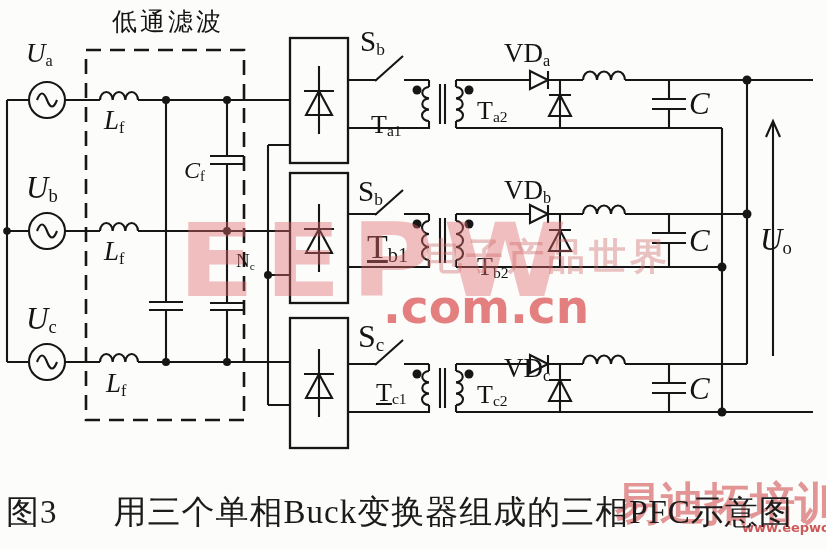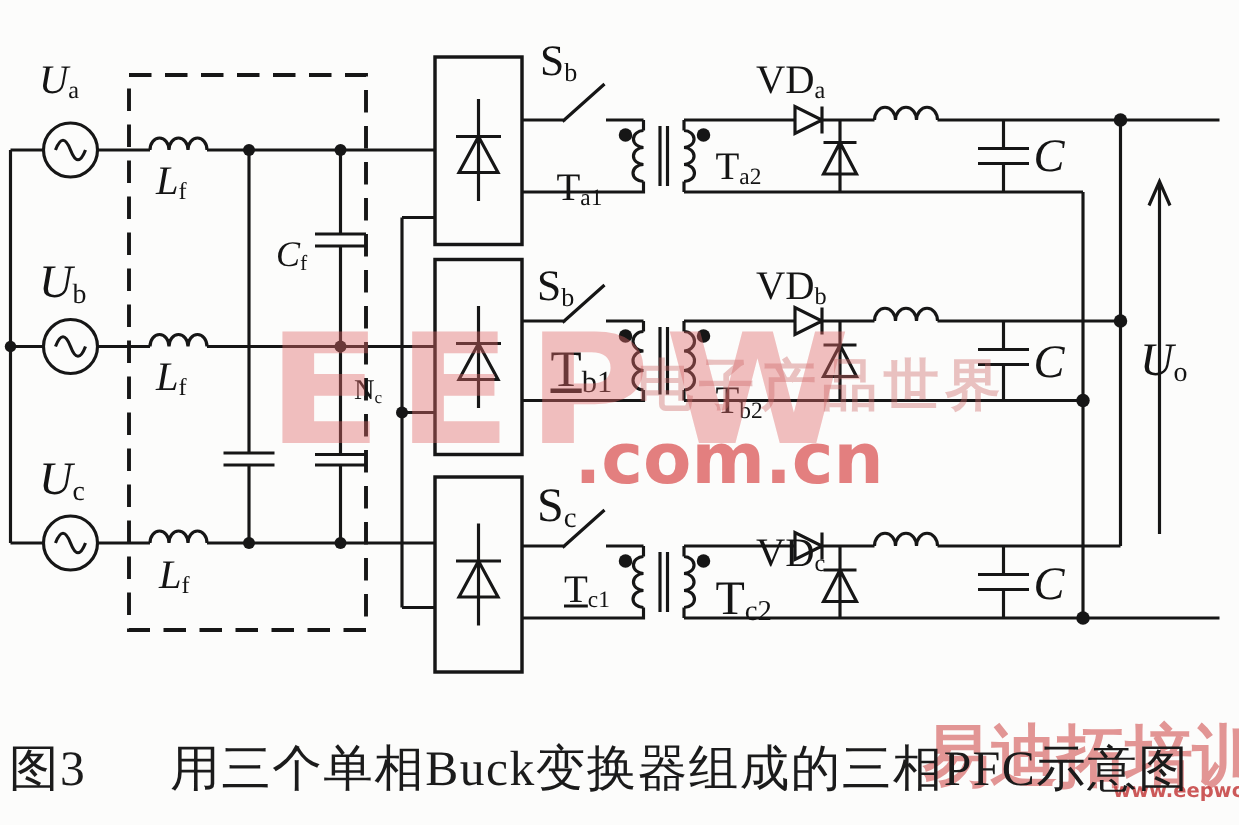--- a/index.html
+++ b/index.html
@@ -139,20 +139,21 @@
       <path d="M747,80 V364"></path>
       <path d="M722,128 V412"></path>
       <circle class="dot" cx="747" cy="80" r="4.5"></circle>
       <circle class="dot" cx="747" cy="214" r="4.5"></circle>
       <circle class="dot" cx="722" cy="267" r="4.5"></circle>
       <circle class="dot" cx="722" cy="412" r="4.5"></circle>
     </g>
     <path d="M773,356 V122 M766,137 L773,121 L780,137"></path>
   </svg>
 
+  <span class="cjk" style="left:112px;top:9px;font-size:25px;letter-spacing:3px;">低通滤波</span>
 
   <span class="lbl" style="left:26px;top:40px;font-size:27px;"><i>U</i><sub>a</sub></span>
   <span class="lbl" style="left:26px;top:172px;font-size:31px;"><i>U</i><sub>b</sub></span>
   <span class="lbl" style="left:26px;top:303px;font-size:31px;"><i>U</i><sub>c</sub></span>
 
   <span class="lbl" style="left:104px;top:107px;font-size:27px;"><i>L</i><sub>f</sub></span>
   <span class="lbl" style="left:104px;top:238px;font-size:27px;"><i>L</i><sub>f</sub></span>
   <span class="lbl" style="left:106px;top:370px;font-size:27px;"><i>L</i><sub>f</sub></span>
 
   <span class="lbl" style="left:184px;top:158px;font-size:24px;"><i>C</i><sub>f</sub></span>
@@ -160,21 +161,21 @@
 
   <span class="lbl" style="left:360px;top:27px;font-size:29px;"><span>S</span><sub>b</sub></span>
   <span class="lbl" style="left:358px;top:177px;font-size:29px;"><span>S</span><sub>b</sub></span>
   <span class="lbl" style="left:358px;top:320px;font-size:32px;"><span>S</span><sub>c</sub></span>
 
   <span class="lbl" style="left:371px;top:96px;font-size:26px;margin-top:16px;"><span>T</span><sub>a1</sub></span>
   <span class="lbl" style="left:477px;top:98px;font-size:26px;"><span>T</span><sub>a2</sub></span>
   <span class="lbl" style="left:367px;top:230px;font-size:34px;text-decoration:underline;"><span>T</span><sub>b1</sub></span>
   <span class="lbl" style="left:477px;top:232px;font-size:26px;margin-top:22px;"><span>T</span><sub>b2</sub></span>
   <span class="lbl" style="left:376px;top:380px;font-size:26px;text-decoration:underline;"><span>T</span><sub>c1</sub></span>
-  <span class="lbl" style="left:477px;top:382px;font-size:32px;"><span>T</span><sub>c2</sub></span>
+  <span class="lbl" style="left:477px;top:382px;font-size:26px;"><span>T</span><sub>c2</sub></span>
 
   <span class="lbl" style="left:504px;top:40px;font-size:27px;"><span>VD</span><sub>a</sub></span>
   <span class="lbl" style="left:504px;top:177px;font-size:27px;"><span>VD</span><sub>b</sub></span>
   <span class="lbl" style="left:504px;top:327px;font-size:27px;margin-top:28px;"><span>VD</span><sub>c</sub></span>
 
   <span class="lbl" style="left:689px;top:88px;font-size:31px;"><i>C</i></span>
   <span class="lbl" style="left:689px;top:225px;font-size:31px;"><i>C</i></span>
   <span class="lbl" style="left:689px;top:373px;font-size:31px;"><i>C</i></span>
 
   <span class="lbl" style="left:760px;top:224px;font-size:31px;"><i>U</i><sub>o</sub></span>

